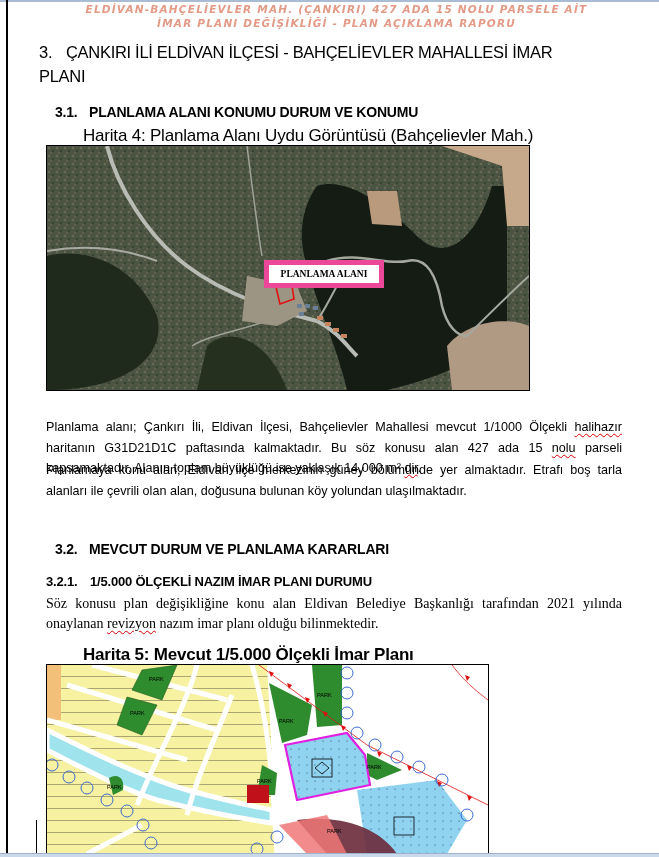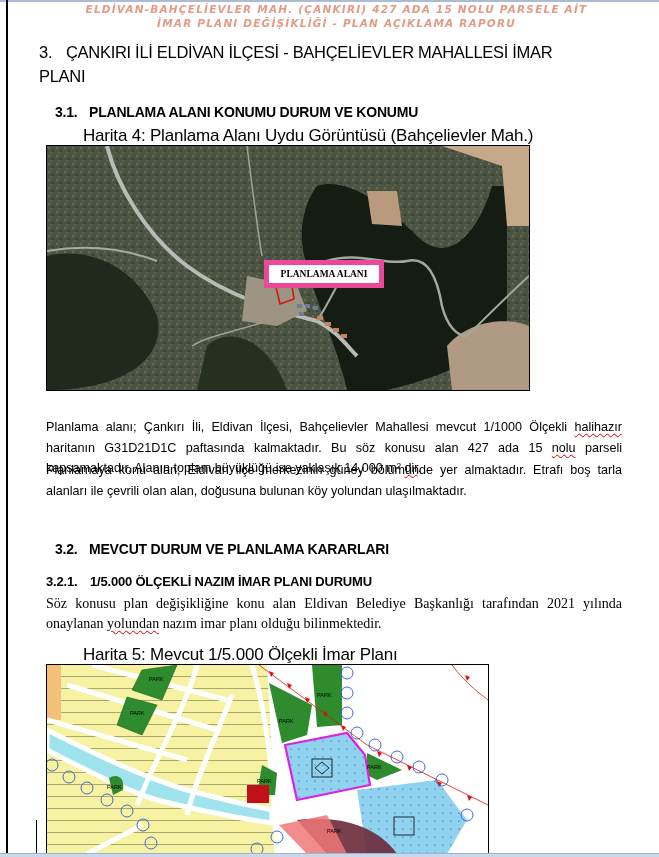--- a/index.html
+++ b/index.html
@@ -122,24 +122,24 @@
 
 <div class="h2" style="top:541px;">
   <span class="num">3.2.</span><span>MEVCUT DURUM VE PLANLAMA KARARLARI</span>
 </div>
 
 <div class="h3" style="top:574px;">
   <span class="num">3.2.1.</span><span>1/5.000 ÖLÇEKLİ NAZIM İMAR PLANI DURUMU</span>
 </div>
 
 <div class="para serif" style="top:594px;">
-  <span>Söz konusu plan değişikliğine konu alan Eldivan Belediye Başkanlığı tarafından 2021 yılında onaylanan </span><span class="spell">yolundan</span><span> nazım imar planı olduğu bilinmektedir.</span>
-</div>
-
-<div class="caption" style="top:645px;">Harita 5: Mevcut  1/5.000 Ölçekli İmar Planı</div>
+  <span>Söz konusu plan değişikliğine konu alan Eldivan Belediye Başkanlığı tarafından 2021 yılında onaylanan </span><span class="spell">revizyon</span><span> nazım imar planı olduğu bilinmektedir.</span>
+</div>
+
+<div class="caption" style="top:645px;font-weight:bold;">Harita 5: Mevcut  1/5.000 Ölçekli İmar Planı</div>
 
 <div class="map2">
   <svg width="441" height="189" viewBox="0 0 441 189">
     <defs>
       <pattern id="dots" width="8" height="8" patternUnits="userSpaceOnUse">
         <rect width="8" height="8" fill="#8fd3f0"></rect>
         <circle cx="4" cy="4" r="0.6" fill="#335"></circle>
       </pattern>
       <pattern id="stripes" width="20" height="12" patternUnits="userSpaceOnUse">
         <rect width="20" height="12" fill="#f6f2a2"></rect>

